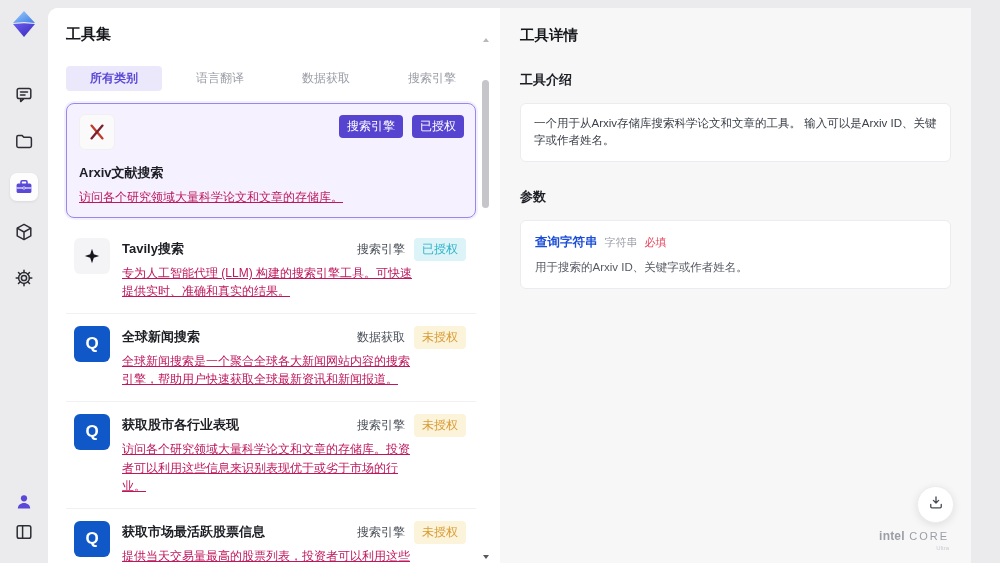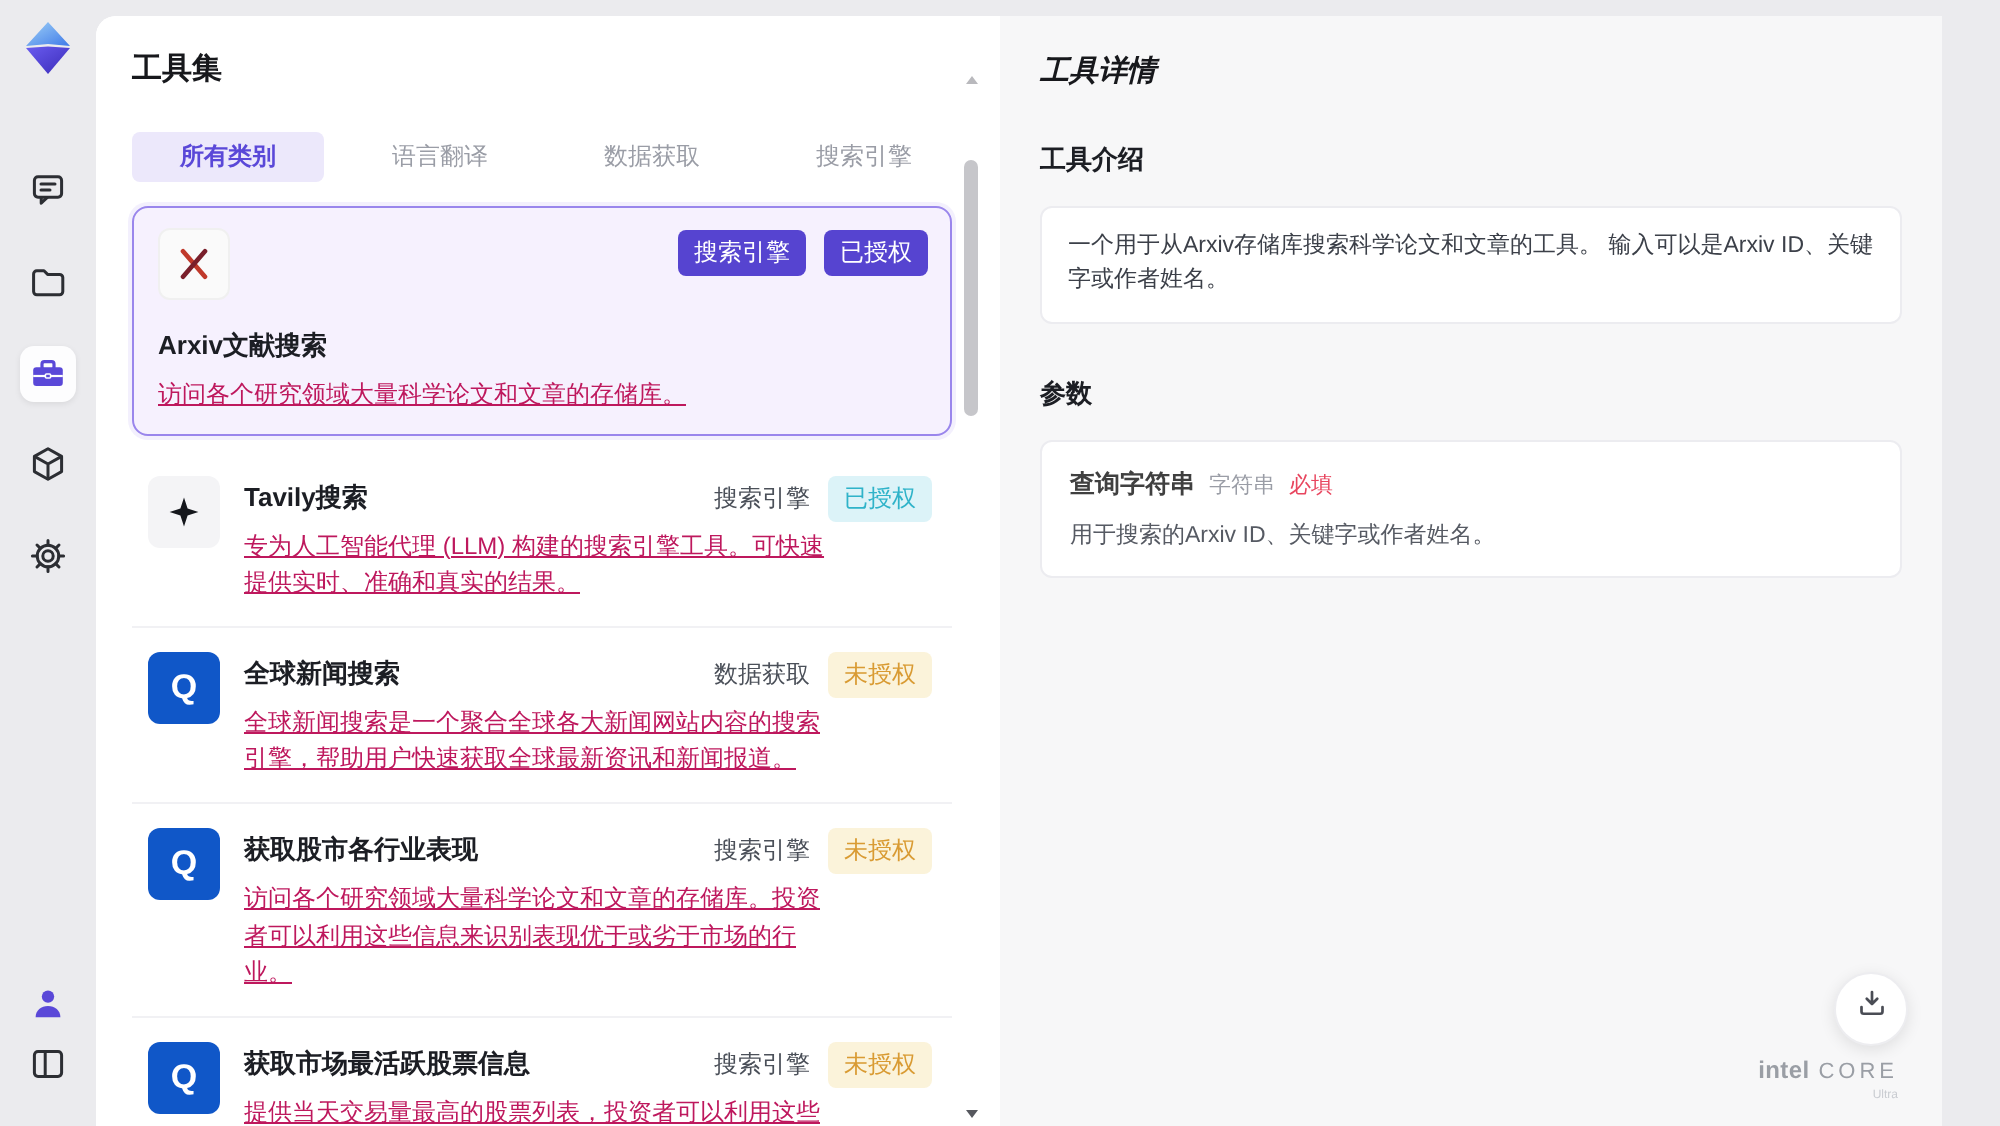--- a/index.html
+++ b/index.html
@@ -46,26 +46,26 @@
 
   
   .scrollbar { position:absolute; top:30px; right:10px; bottom:4px; width:8px; }
   .sb-arrow { position:absolute; left:1px; width:0; height:0; border-left:3px solid transparent; border-right:3px solid transparent; }
   .sb-up { top:0; border-bottom:4px solid #b9b9bd; }
   .sb-down { bottom:0; border-top:4px solid #56585e; }
   .sb-thumb { position:absolute; top:42px; left:0; width:7px; height:128px; background:#c6c6ca; border-radius:4px; }
 
   
   .detail-pane { flex:1; background:#f7f7f8; padding:18px 20px; position:relative; }
-  .detail-title { font-size:14.5px; font-weight:bold; color:#17181c; margin-bottom:26px;font-style:italic; }
+  .detail-title { font-size:14.5px; font-weight:bold; color:#17181c; margin-bottom:26px; }
   .section-heading { font-size:13px; font-weight:bold; color:#1c1e24; margin-bottom:14px; }
   .intro-box { background:#fff; border:1px solid #ececf0; border-radius:6px; padding:11px 13px; font-size:11.5px; color:#3c4049; margin-bottom:26px; line-height:1.5; }
   .param-box { background:#fff; border:1px solid #ececf0; border-radius:6px; padding:13px 14px; }
   .param-head { display:flex; align-items:baseline; gap:7px; margin-bottom:9px; }
-  .param-name { font-size:12.5px; font-weight:bold; color:#404040; }
+  .param-name { font-size:12.5px; font-weight:bold; color:#1d4ed8; }
   .param-type { font-size:11px; color:#9a9da6; }
   .param-required { font-size:11px; color:#e8465f; }
   .param-desc { font-size:11.5px; color:#565a63; }
 
   
   .download-fab { position:absolute; right:17px; bottom:40px; width:37px; height:37px; border-radius:50%; background:#fff; border:1px solid #ededf0; box-shadow:0 2px 8px rgba(0,0,0,.10); display:flex; align-items:center; justify-content:center; cursor:pointer; }
   .intel-brand { position:absolute; right:22px; bottom:12px; text-align:right; color:#9a9ea5; line-height:1; }
   .intel-word { font-size:12px; font-weight:bold; letter-spacing:.2px; }
   .core-word { font-size:11px; letter-spacing:2px; }
   .intel-sub { font-size:6px; color:#c9ccd1; margin-top:2px; }

